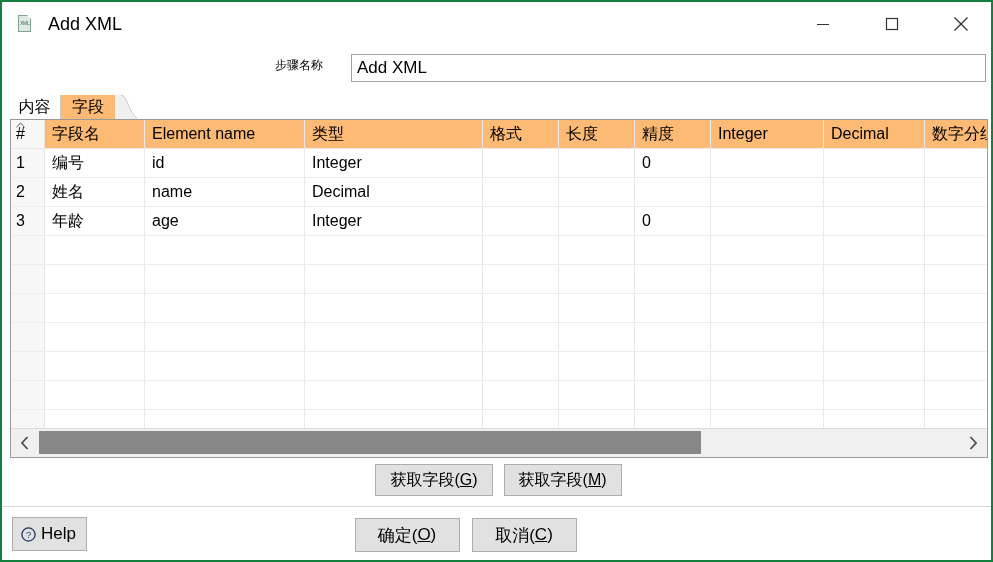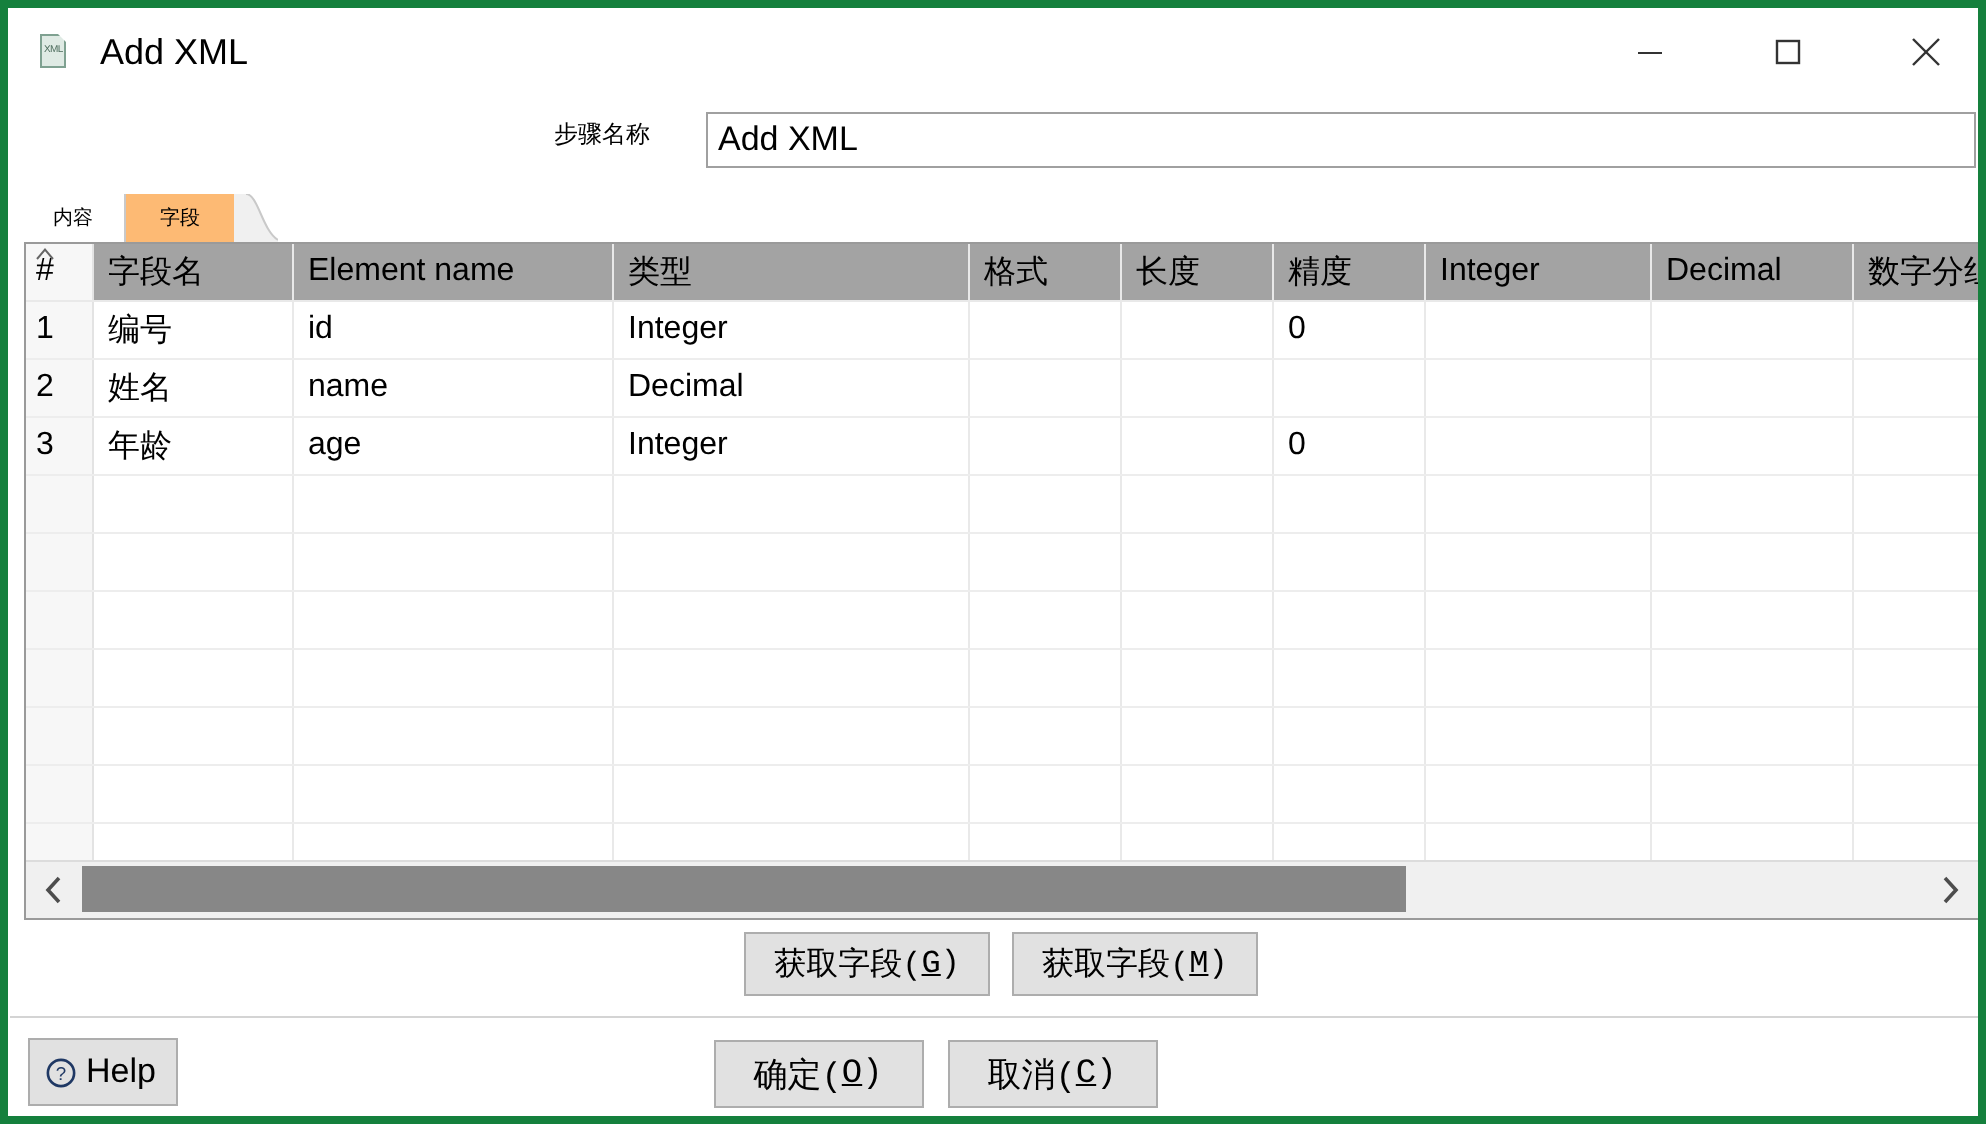--- a/index.html
+++ b/index.html
@@ -10,21 +10,21 @@
   body {
     font-family: "Liberation Sans", "DejaVu Sans", sans-serif;
     -webkit-font-smoothing: antialiased;
   }
   #window {
     position: relative;
     width: 993px;
     height: 562px;
     box-sizing: border-box;
     background: #ffffff;
-    border: 4px solid #15803d;
+    border: 2px solid #15803d;
     overflow: hidden;
   }
 
   
   .titlebar {
     position: absolute;
     left: 0; top: 0;
     width: 993px;
     height: 44px;
     background: #ffffff;
@@ -123,21 +123,21 @@
     position: absolute;
     left: 7px; top: 93px;
     width: 979px;
     height: 24px;
   }
   .tab {
     position: absolute;
     top: 0;
     height: 24px;
     box-sizing: border-box;
-    font-size: 10px;
+    font-size: 16px;
     color: #000000;
     display: flex;
     align-items: center;
     justify-content: center;
     white-space: nowrap;
     cursor: default;
   }
   .tab-inactive {
     left: 0;
     width: 52px;
@@ -189,21 +189,21 @@
     border-bottom: 1px solid #ededed;
     padding: 0 0 0 7px;
     height: 28px;
     text-align: left;
     font-weight: normal;
     vertical-align: middle;
     white-space: nowrap;
     overflow: hidden;
   }
   table.fieldtable th {
-    background: #a3a3a3;
+    background: #fdba74;
     border-bottom: 1px solid #e9e9e9;
   }
   table.fieldtable th.numcol,
   table.fieldtable td.numcol {
     background: #f7f7f7;
     padding-left: 5px;
     border-right: 1px solid #e3e3e3;
   }
   th.numcol .hash {
     position: relative;
@@ -280,21 +280,21 @@
     top: 462px;
     width: 993px;
     display: flex;
     justify-content: center;
     gap: 11px;
   }
   .btn {
     box-sizing: border-box;
     background: #e1e1e1;
     border: 1px solid #adadad;
-    font-family: Liberation Mono, monospace;
+    font-family: Liberation Sans, sans-serif;
     font-size: 16px;
     color: #000000;
     height: 32px;
     display: inline-flex;
     align-items: center;
     justify-content: center;
     white-space: nowrap;
     cursor: default;
     padding: 0 14px;
   }

